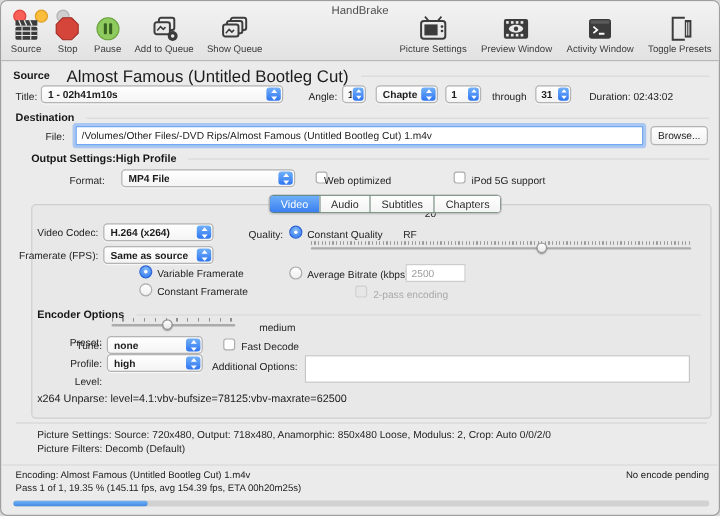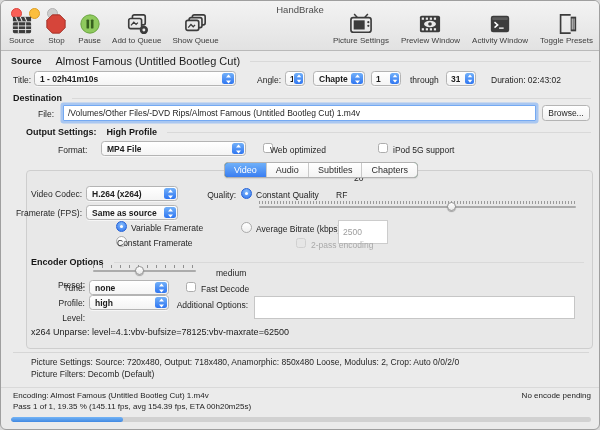--- a/index.html
+++ b/index.html
@@ -20,21 +20,21 @@
   .light.red{background:#f95f57;border:1px solid #dd443d;}
   .light.yellow{background:#fbbe3c;border:1px solid #de9e23;}
   .light.gray{background:#cecece;border:1px solid #b3b3b3;}
   .tb-left{position:absolute;left:8px;top:12px;display:flex;align-items:flex-end;gap:11px;}
   .tb-right{position:absolute;right:6px;top:12px;display:flex;align-items:flex-end;gap:12px;}
   .tb-item{display:flex;flex-direction:column;align-items:center;gap:1px;cursor:default;}
   .tb-item .lab{font-size:8px;color:#3c3c3c;white-space:nowrap;}
   .tb-item svg{display:block;}
   .row{position:absolute;display:flex;align-items:center;}
   .sec{font-weight:bold;font-size:9px;color:#161616;white-space:nowrap;}
-  .secval{font-size:11px;color:#1c1c1c;white-space:nowrap;}
+  .secval{font-size:14px;color:#1c1c1c;white-space:nowrap;}
   .rule{flex:1;height:1px;background:#d9d9d9;margin-left:10px;}
   .lbl{position:absolute;font-size:8.5px;color:#242424;white-space:nowrap;}
   .lbl.r{text-align:right;}
   .lbl.dis{color:#a9a9a9;}
   .popup{position:absolute;height:15px;background:linear-gradient(#ffffff,#f4f4f4);
     border:1px solid #b4b4b4;border-radius:3.5px;display:flex;align-items:center;
     padding:0 16px 0 5px;box-shadow:0 1px 0 rgba(255,255,255,.6);}
   .popup .pv{font-size:8.5px;color:#1b1b1b;white-space:nowrap;overflow:hidden;font-weight:bold;}
   .popup .arr{position:absolute;top:1px;right:1px;bottom:1px;width:12px;border-radius:2.5px;
     background:linear-gradient(#72b0f9,#2f76f1);display:flex;align-items:center;justify-content:center;}
@@ -245,21 +245,21 @@
     <span class="rule"></span>
   </div>
   <span class="lbl" style="left:37px;top:108px">File:</span>
   <input class="tinput focusring" style="left: 62px; top: 104px; width: 473px;" value="/Volumes/Other Files/-DVD Rips/Almost Famous (Untitled Bootleg Cut) 1.m4v">
   <div class="btn" style="left:541px;top:104px;width:48px">
     <span>Browse...</span>
   </div>
 
   <div class="row" style="left:25px;top:126px;width:565px">
     <span class="sec">Output Settings:</span>
-    <span class="sec" style="margin-left:10px">High Profile</span>
+    <span class="sec" style="">High Profile</span>
     <span class="rule"></span>
   </div>
   <span class="lbl" style="left:57px;top:144px">Format:</span>
   <div class="popup" style="left:100px;top:140px;width:145px">
     <span class="pv">MP4 File</span>
     <span class="arr">
         <svg width="7" height="10" viewBox="0 0 8 12">
           <path d="M4 .5L7 4.2H1z" fill="#fff"></path>
           <path d="M4 11.5L1 7.8h6z" fill="#fff"></path>
         </svg>
@@ -294,35 +294,35 @@
     <span class="arr">
         <svg width="7" height="10" viewBox="0 0 8 12">
           <path d="M4 .5L7 4.2H1z" fill="#fff"></path>
           <path d="M4 11.5L1 7.8h6z" fill="#fff"></path>
         </svg>
       </span>
   </div>
   <span class="radio on" style="left:115px;top:220px"></span>
   <span class="lbl" style="left:130px;top:222px">Variable Framerate</span>
   <span class="radio off" style="left:115px;top:235px"></span>
-  <span class="lbl" style="left:116px;top:237px">Constant Framerate</span>
+  <span class="lbl" style="left:130px;top:237px">Constant Framerate</span>
 
   <span class="lbl r" style="left:160px;top:189px;width:75px">Quality:</span>
   <span class="radio on" style="left:240px;top:187px"></span>
   <span class="lbl" style="left:255px;top:189px">Constant Quality</span>
   <span class="lbl" style="left:335px;top:189px">RF</span>
   <span class="lbl" style="left:353px;top:172px">20</span>
   <div class="hslider" style="left:258px;top:200px;width:317px">
     <div class="ticks"></div>
     <div class="track"></div>
     <div class="thumb" style="left: 60.5%;"></div>
   </div>
   <span class="radio off" style="left:240px;top:221px"></span>
   <span class="lbl" style="left:255px;top:223px">Average Bitrate (kbps):</span>
-  <input class="tinput dim" style="left: 337px; top: 219px; width: 50px; height: 24px;" value="2500">
+  <input class="tinput dim" style="left: 337px; top: 219px; width: 50px; height: 15px;" value="2500">
   <span class="check dis" style="left:295px;top:237px"></span>
   <span class="lbl dis" style="left:310px;top:239px">2-pass encoding</span>
 
   <div class="row" style="left:30px;top:256px;width:553px">
     <span class="sec">Encoder Options</span>
     <span class="rule"></span>
   </div>
   <span class="lbl r" style="left:9px;top:279px;width:75px">Preset:</span>
   <div class="hslider sparse" style="left:92px;top:264px;width:103px">
     <div class="ticks"></div>

